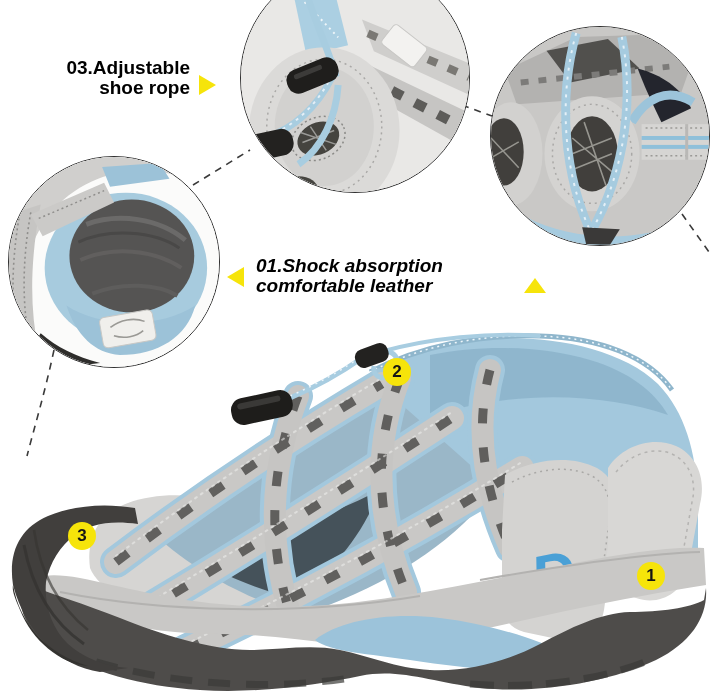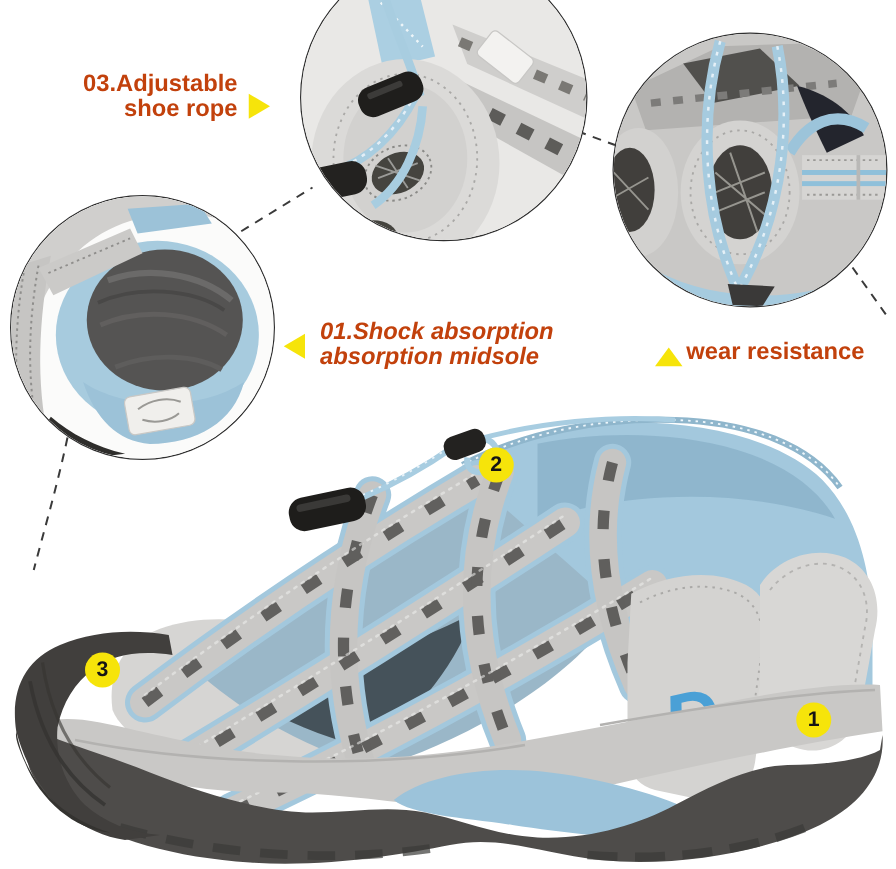--- a/index.html
+++ b/index.html
@@ -9,21 +9,21 @@
   }
   .callout-circle{
     position:absolute;border-radius:50%;border:1.6px solid #2f2f2f;
     overflow:hidden;background:#fff;box-sizing:border-box;
   }
   #circle-rope{left:240px;top:-37px;width:230px;height:230px;}
   #circle-leather{left:490px;top:26px;width:220px;height:220px;}
   #circle-midsole{left:8px;top:156px;width:212px;height:212px;}
   .callout-circle svg{display:block;width:100%;height:100%;}
   .feature-label{
-    position:absolute;font-size:19px;line-height:20px;font-weight:700;color:#c2410c;
+    position:absolute;font-size:19px;line-height:20px;font-weight:700;color:#000000;
     white-space:nowrap;
   }
   #label-rope{right:527px;top:58px;text-align:right;}
   #label-shock{left:256px;top:256px;font-style:italic;}
   #label-leather{left:549px;top:272px;}
   .tri{position:absolute;width:0;height:0;}
   #tri-rope{left:199px;top:75px;border-top:10px solid transparent;border-bottom:10px solid transparent;border-left:17px solid #f6e40a;}
   #tri-shock{left:227px;top:267px;border-top:10px solid transparent;border-bottom:10px solid transparent;border-right:17px solid #f6e40a;}
   #tri-leather{left:524px;top:278px;border-left:11px solid transparent;border-right:11px solid transparent;border-bottom:15px solid #f6e40a;}
   .badge{
@@ -248,26 +248,25 @@
   </div>
 
   <div class="feature-label" id="label-rope">
     <div>03.Adjustable</div>
     <div>shoe rope</div>
   </div>
   <div class="tri" id="tri-rope"></div>
 
   <div class="feature-label" id="label-shock">
     <div>01.Shock absorption</div>
-    <div>absorption midsole</div>
+    <div>comfortable leather</div>
   </div>
   <div class="tri" id="tri-shock"></div>
 
   <div class="feature-label" id="label-leather">
-    <div>wear resistance</div>
   </div>
   <div class="tri" id="tri-leather"></div>
 
   <div class="badge" id="badge-2">2</div>
   <div class="badge" id="badge-3">3</div>
   <div class="badge" id="badge-1">1</div>
 
 </div>
 
 </body></html>

